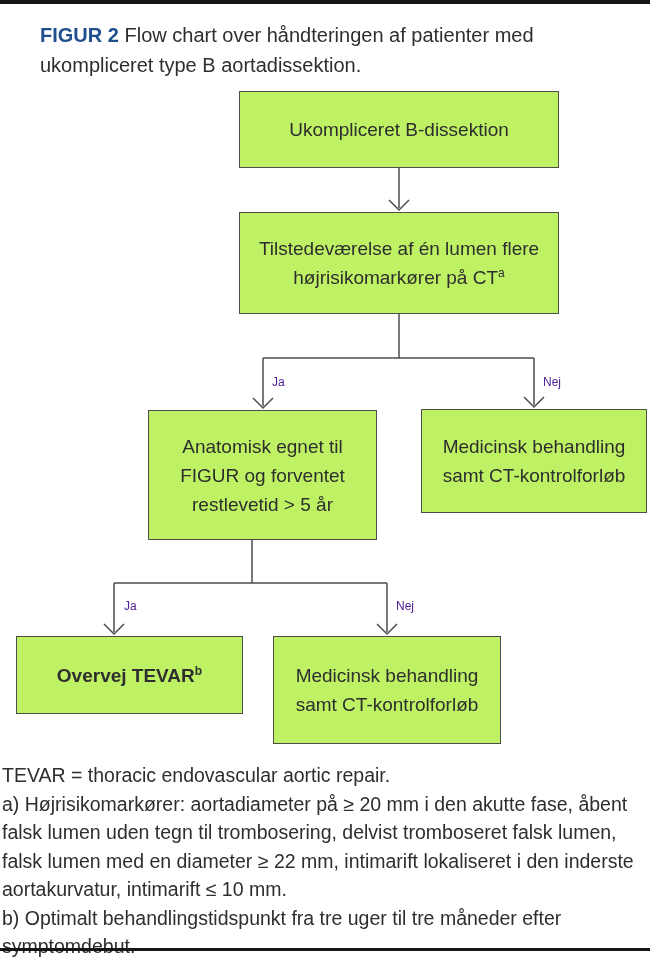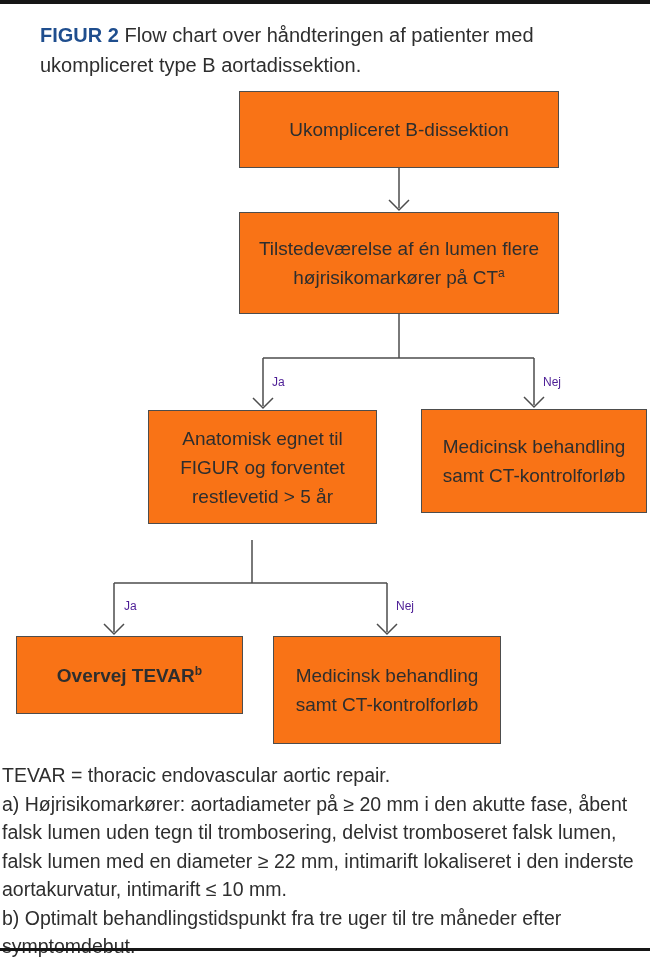--- a/index.html
+++ b/index.html
@@ -25,36 +25,36 @@
     color: #2e2e2e;
     margin-left: 36px;
   }
   .caption .fig-label { color: #1f4e8e; font-weight: bold; }
 
   svg.connectors { position: absolute; left: 0; top: 0; width: 650px; height: 957px; }
 
   .node {
     position: absolute;
     border: 1px solid #4d4d4d;
-    background: #f97316;
+    background: #bef264;
     display: flex;
     flex-direction: column;
     align-items: center;
     justify-content: center;
     text-align: center;
     font-size: 19px;
     line-height: 29px;
     color: #2e2e2e;
     box-sizing: border-box;
   }
   .node sup { font-size: 12px; line-height: 0; vertical-align: super; }
 
   .box-start        { left: 239px; top:  91px; width: 320px; height: 77px; }
   .box-assessment   { left: 239px; top: 212px; width: 320px; height: 102px; }
-  .box-eligibility  { left: 148px; top: 410px; width: 229px; height: 114px; }
+  .box-eligibility  { left: 148px; top: 410px; width: 229px; height: 130px; }
   .box-medical-top  { left: 421px; top: 409px; width: 226px; height: 104px; }
   .box-consider     { left:   16px; top: 636px; width: 227px; height: 78px; font-weight: bold; }
   .box-medical-bot  { left: 273px; top: 636px; width: 228px; height: 108px; }
 
   .branch-label {
     position: absolute;
     font-size: 12px;
     line-height: 22px;
     color: #4c1d95;
     white-space: nowrap;

